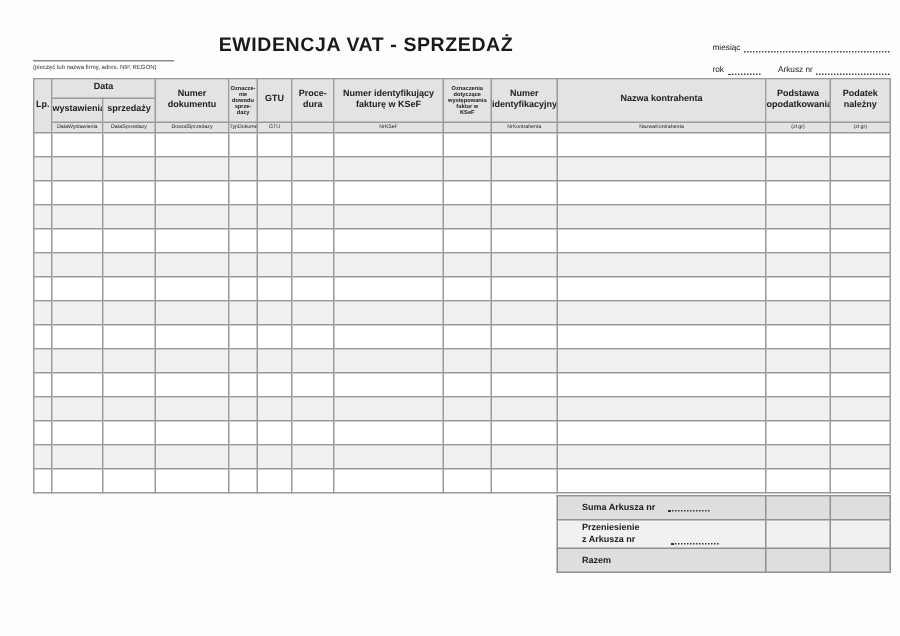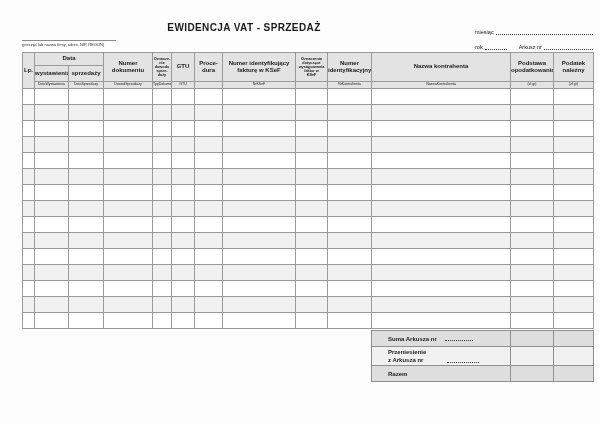--- a/index.html
+++ b/index.html
@@ -2,21 +2,21 @@
 <html><head>
 <meta charset="utf-8">
 <style>
   html,body{margin:0;padding:0;}
   body{
     width:600px;height:424px;position:relative;background:#fdfdfd;
     font-family:"Liberation Sans", sans-serif;color:#1a1a1a;overflow:hidden;
   }
   .page-title{
     position:absolute;top:22px;left:0;width:488px;text-align:center;
-    font-size:10px;font-weight:bold;letter-spacing:.4px;
+    font-size:13px;font-weight:bold;letter-spacing:.4px;
   }
   
   .month-line{position:absolute;top:28px;left:475px;width:118px;display:flex;align-items:flex-end;font-size:5.5px;}
   .year-line{position:absolute;top:43px;left:475px;width:118px;display:flex;align-items:flex-end;font-size:5.5px;}
   .dotfill{border-bottom:1px dotted #444;height:6px;}
   .df-flex{flex:1;margin-left:2px;}
   .df-22{width:22px;margin-left:2px;}
   .df-40{flex:1;margin-left:2px;}
   .gap12{width:12px;}
   

